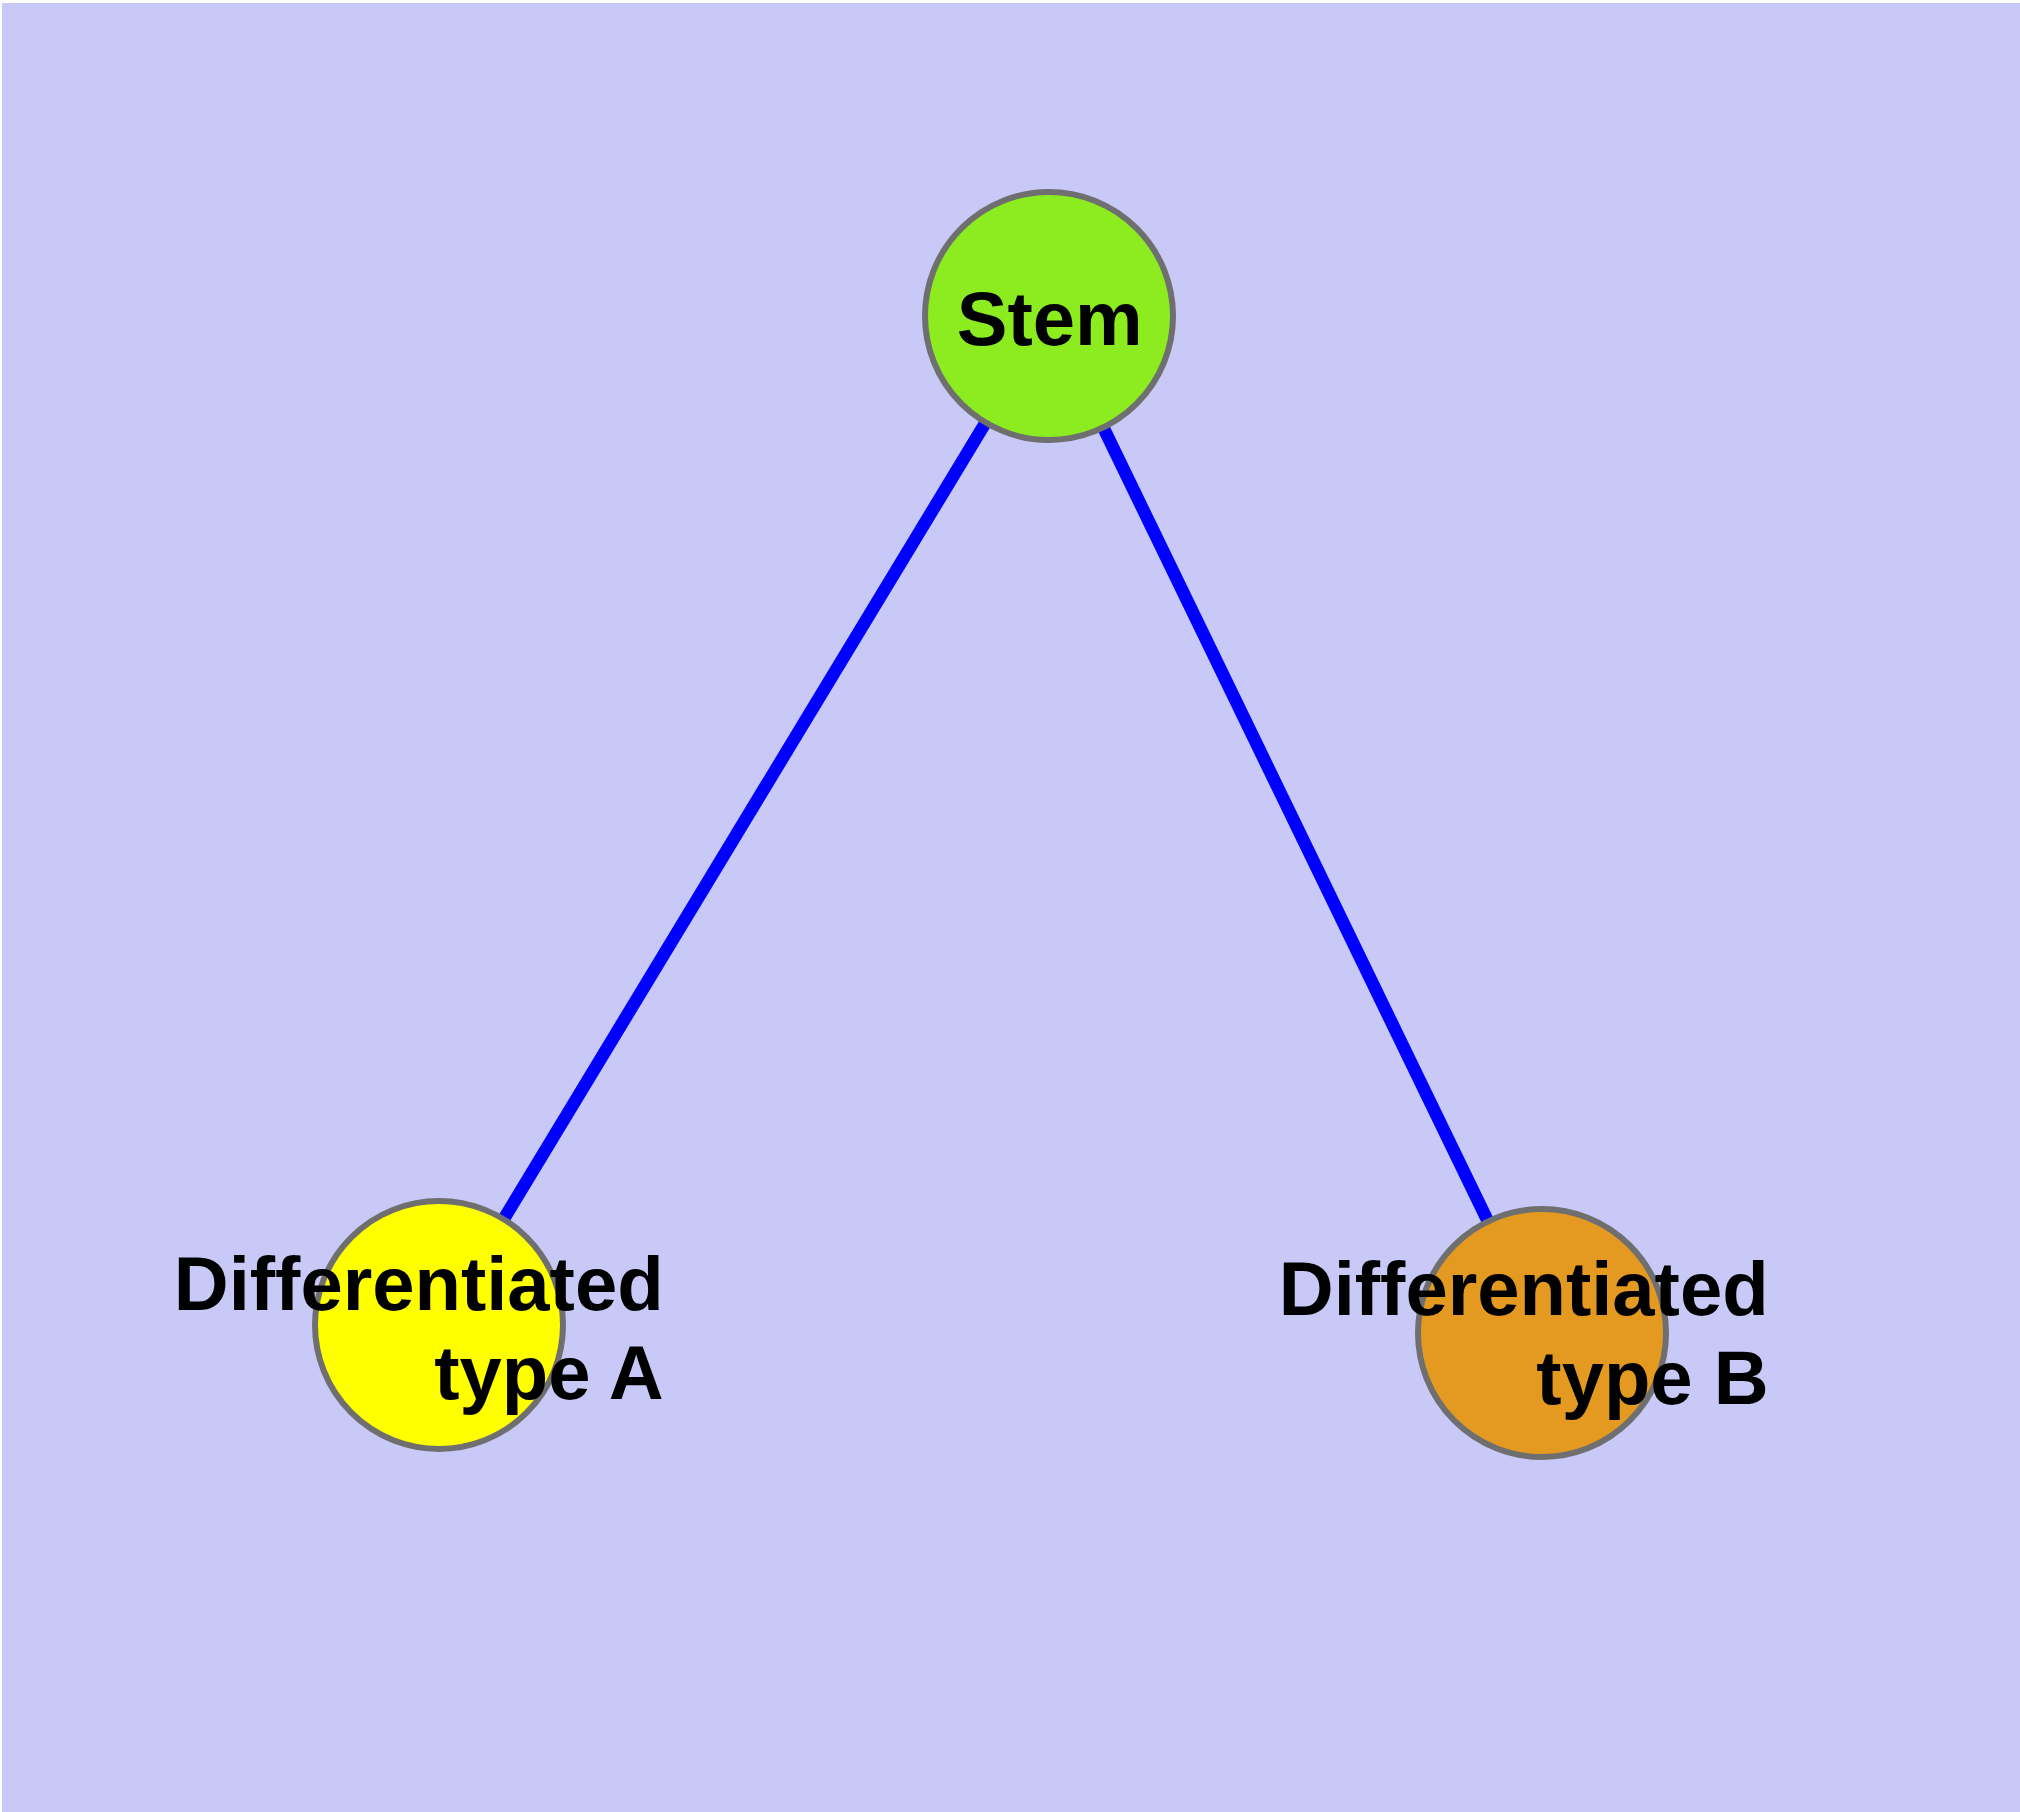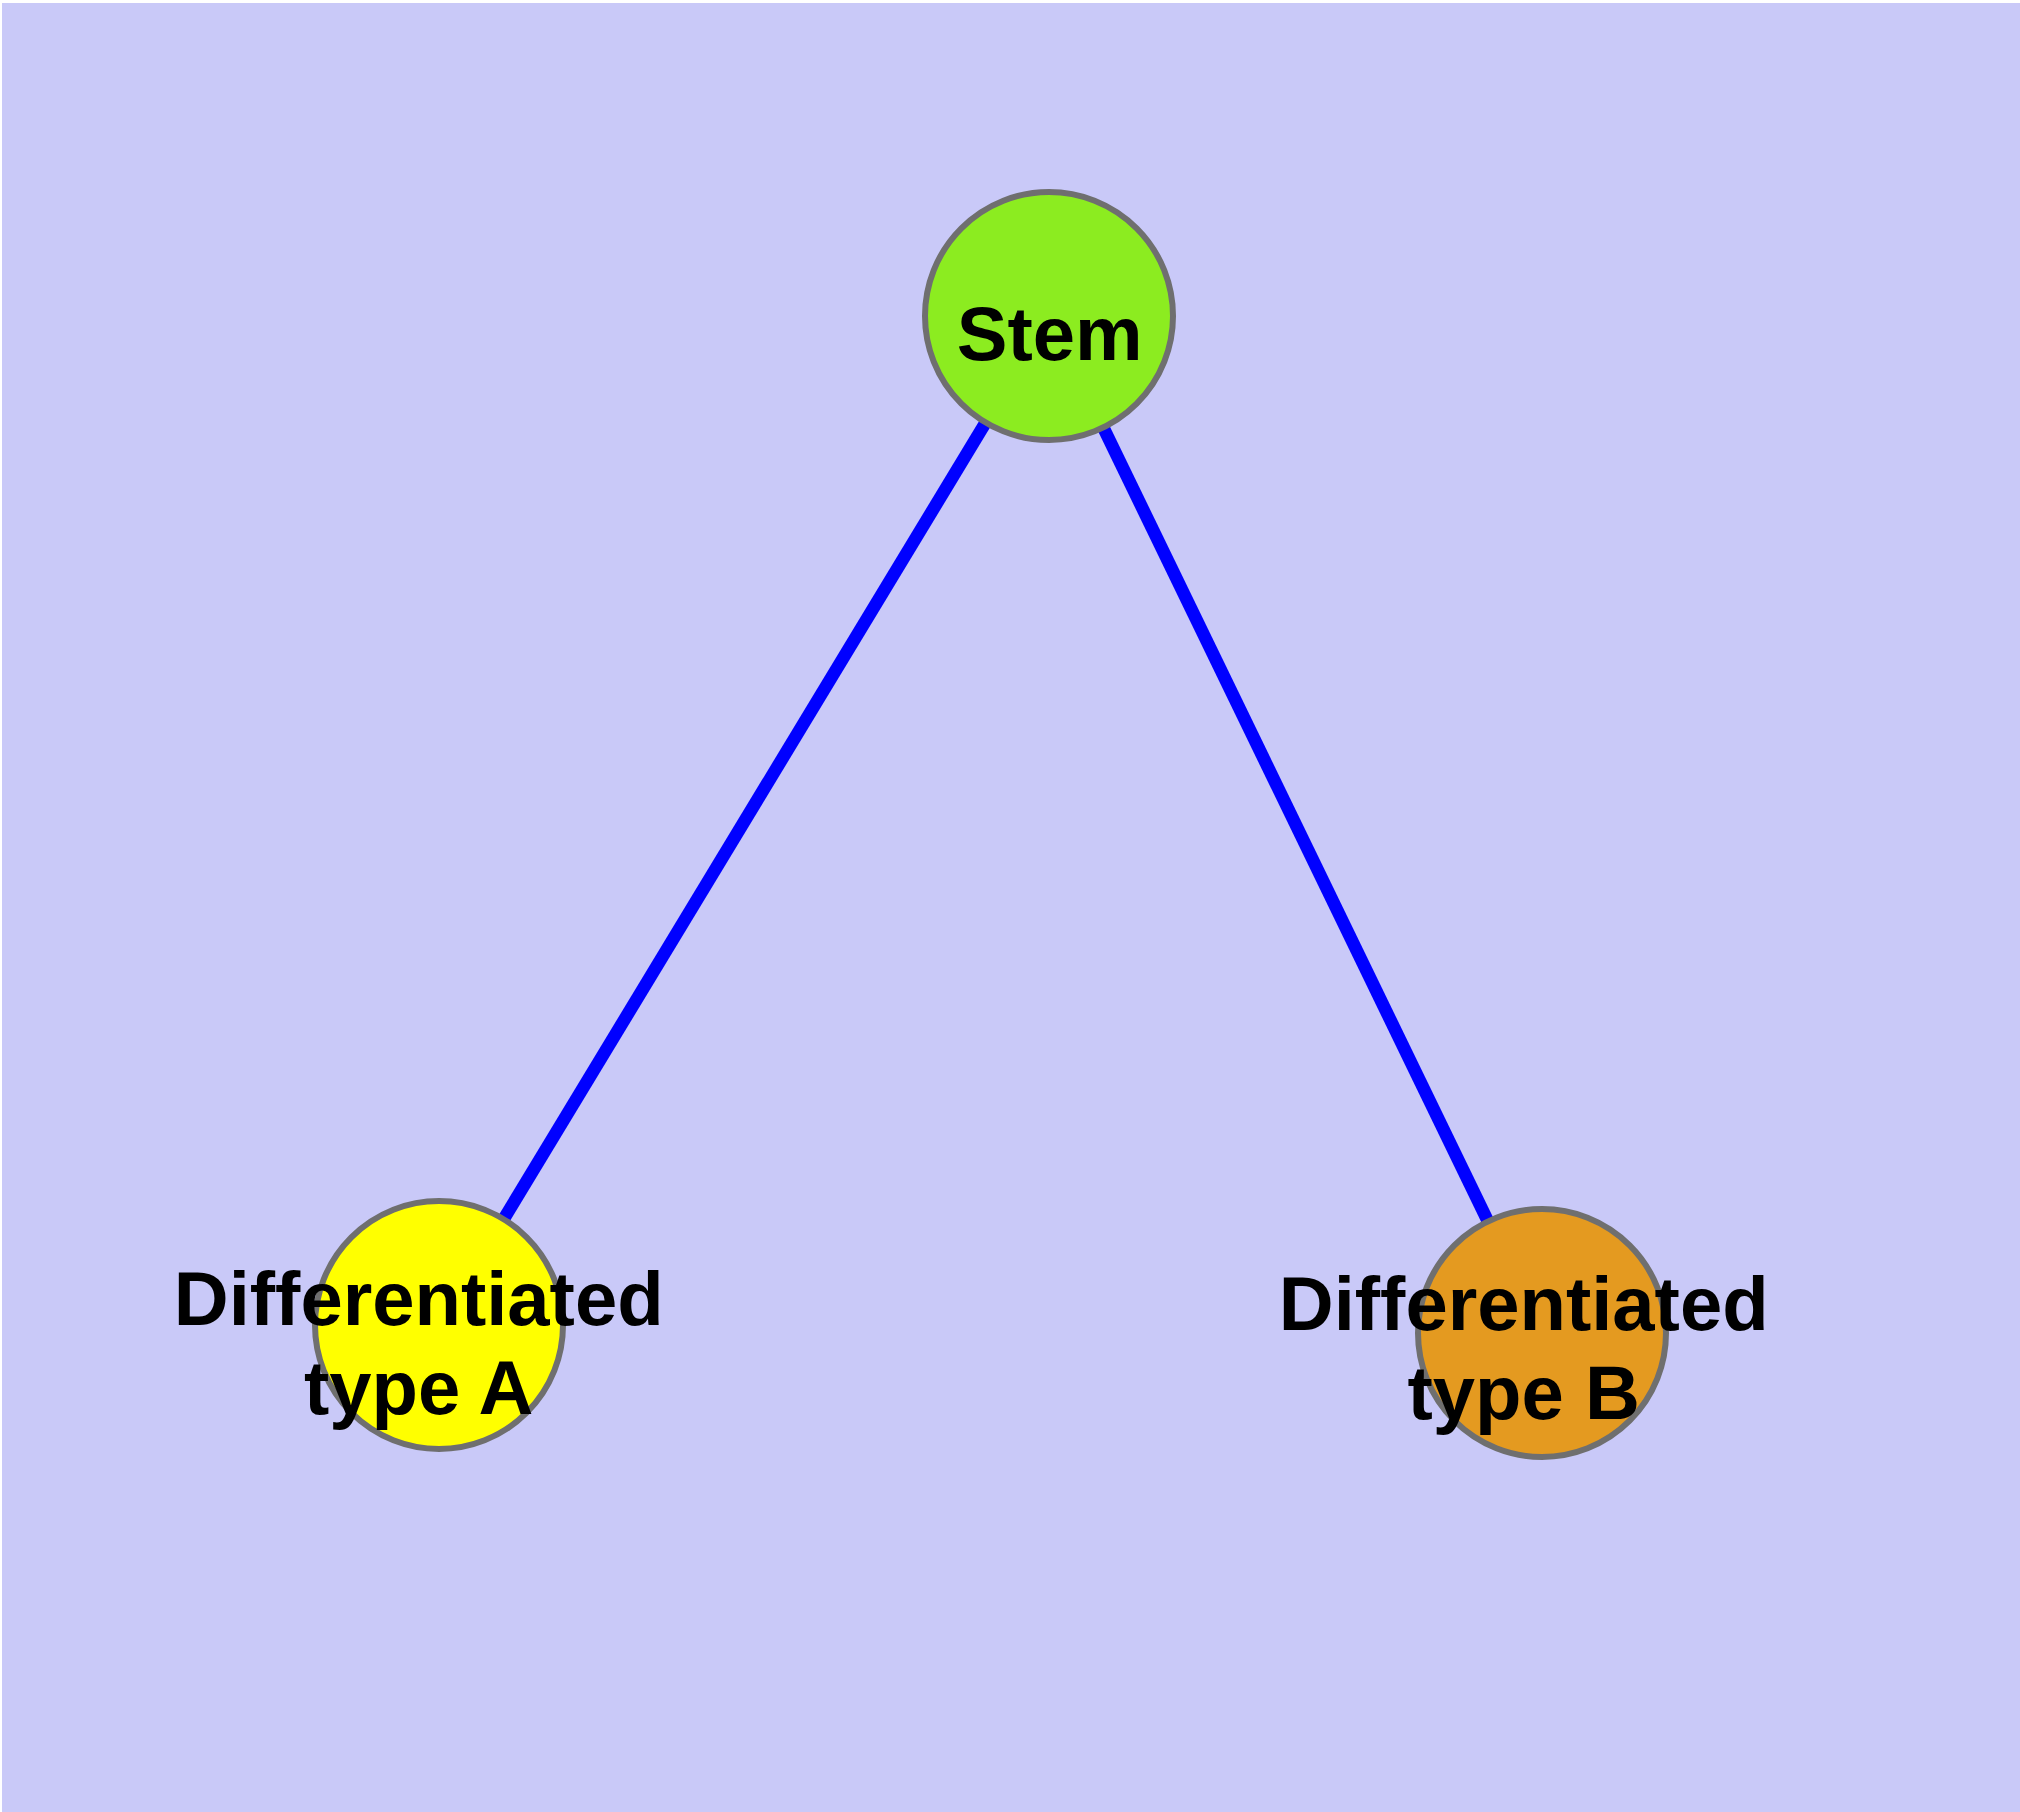--- a/index.html
+++ b/index.html
@@ -35,22 +35,21 @@
     border-radius: 50%;
   }
   .node-label {
     position: absolute;
     transform: translate(-50%, -50%);
     font-size: 76px;
     font-weight: bold;
     line-height: 89px;
     color: #000000;
     white-space: pre-line;
-    text-align: center;
-    margin-top: 15px;
+    text-align: right;
   }
 </style>
 </head>
 <body>
 
 <div class="stage" style="background-color: rgb(201, 201, 248);">
 
   <svg class="edges" width="2019" height="1810" viewBox="0 0 2382 2135">
     <line x1="516" y1="1560" x2="1236" y2="370" stroke-width="15" stroke-linecap="butt" stroke="#0000FF"></line>
     <line x1="1817" y1="1569" x2="1236" y2="370" stroke-width="15" stroke-linecap="butt" stroke="#0000FF"></line>

